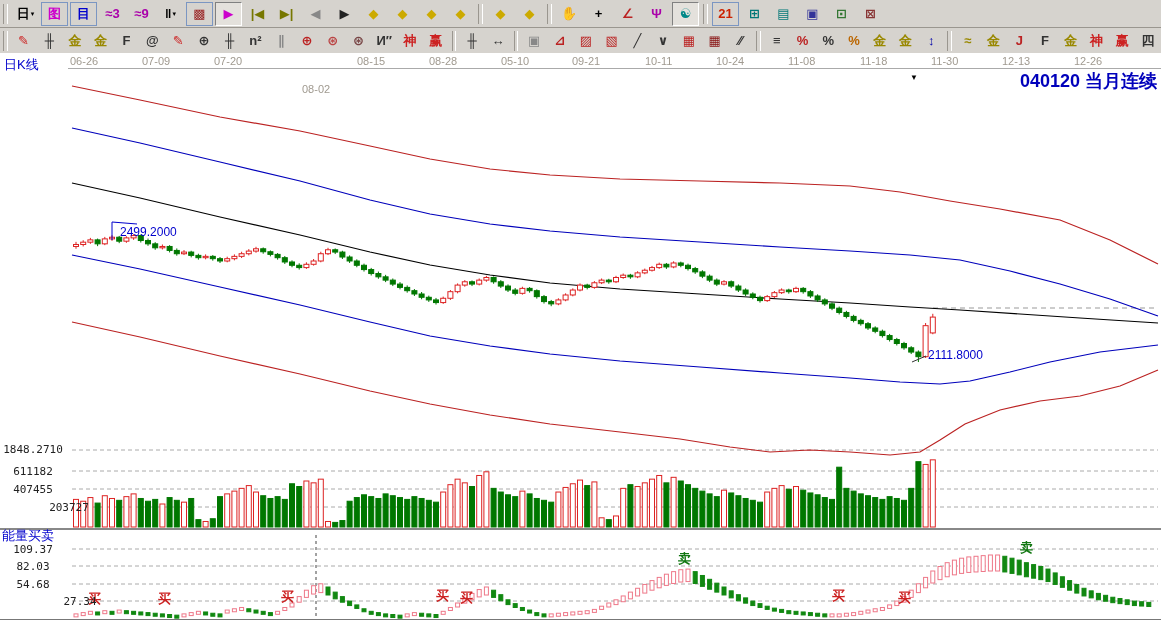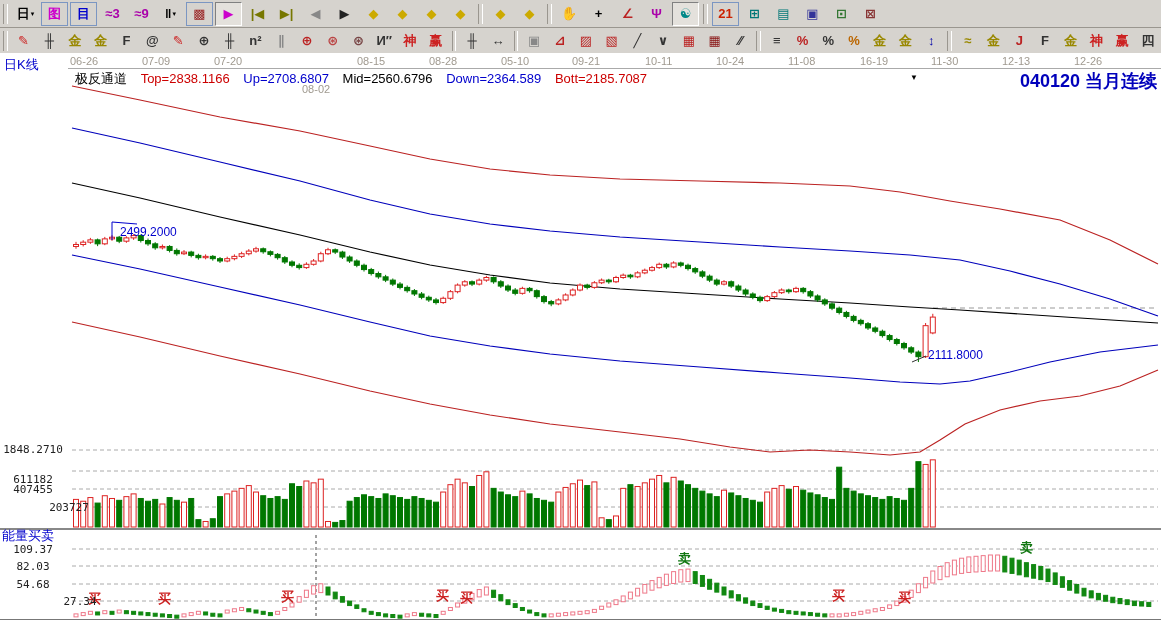--- a/index.html
+++ b/index.html
@@ -818,45 +818,37 @@
       <span class="date-lbl" style="left: 142px;">07-09</span>
       <span class="date-lbl" style="left: 214px;">07-20</span>
       <span class="date-lbl" style="left: 302px; margin-top: 28px;">08-02</span>
       <span class="date-lbl" style="left: 357px;">08-15</span>
       <span class="date-lbl" style="left: 429px;">08-28</span>
       <span class="date-lbl" style="left: 501px;">05-10</span>
       <span class="date-lbl" style="left: 572px;">09-21</span>
       <span class="date-lbl" style="left: 645px;">10-11</span>
       <span class="date-lbl" style="left: 716px;">10-24</span>
       <span class="date-lbl" style="left: 788px;">11-08</span>
-      <span class="date-lbl" style="left: 860px;">16-19</span>
+      <span class="date-lbl" style="left: 860px;">11-18</span>
       <span class="date-lbl" style="left: 931px;">11-30</span>
       <span class="date-lbl" style="left: 1002px;">12-13</span>
       <span class="date-lbl" style="left: 1074px;">12-26</span>
       <span class="date-lbl" style="left: 1166px;">01-08</span>
     </div>
-<div class="ovl" id="hdr">
-  <span class="cv" style="color:#000">极反通道</span>
-  <span class="cv" style="color:#cc0000">Top=2838.1166</span>
-  <span class="cv" style="color:#0000cc">Up=2708.6807</span>
-  <span class="cv" style="color:#000000">Mid=2560.6796</span>
-  <span class="cv" style="color:#0000cc">Down=2364.589</span>
-  <span class="cv" style="color:#cc0000">Bott=2185.7087</span>
-</div>
 <div class="ovl" id="symbol">
   <span>040120</span>
   <span>当月连续</span>
 </div>
 <div class="ovl" id="dd-marker">▼</div>
 <div class="ovl anno" style="left:120px;top:225px">2499.2000</div>
 <div class="ovl anno" style="left:928px;top:348px">2111.8000</div>
 <div class="ovl" id="ind-label">能量买卖</div>
 <div id="axlabels">
       <div class="ax-lbl" style="top: 443px; left: 0px;">1848.2710</div>
-      <div class="ax-lbl" style="top: 465px; left: 0px; margin-top: 8px;">611182</div>
+      <div class="ax-lbl" style="top: 465px; left: 0px;">611182</div>
       <div class="ax-lbl" style="top: 483px; left: 0px;">407455</div>
       <div class="ax-lbl" style="top: 501px; left: 0px; padding-left: 36px;">203727</div>
       <div class="ax-lbl" style="top: 543px; left: 0px;">109.37</div>
       <div class="ax-lbl" style="top: 560px; left: 0px;">82.03</div>
       <div class="ax-lbl" style="top: 578px; left: 0px;">54.68</div>
       <div class="ax-lbl" style="top: 595px; left: 0px; padding-left: 47px;">27.34</div>
     </div>
 
 </div>
 

